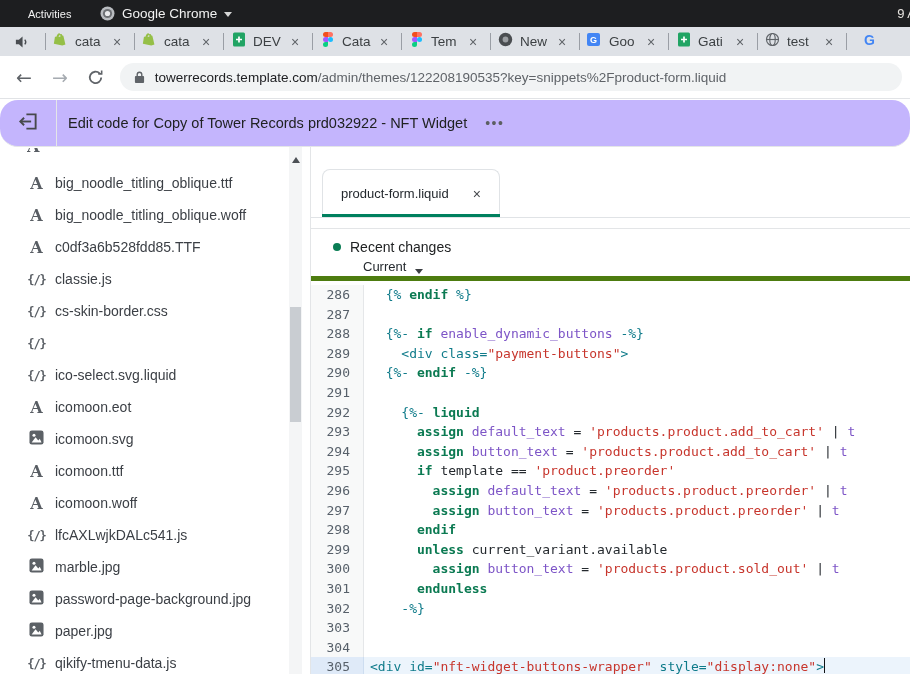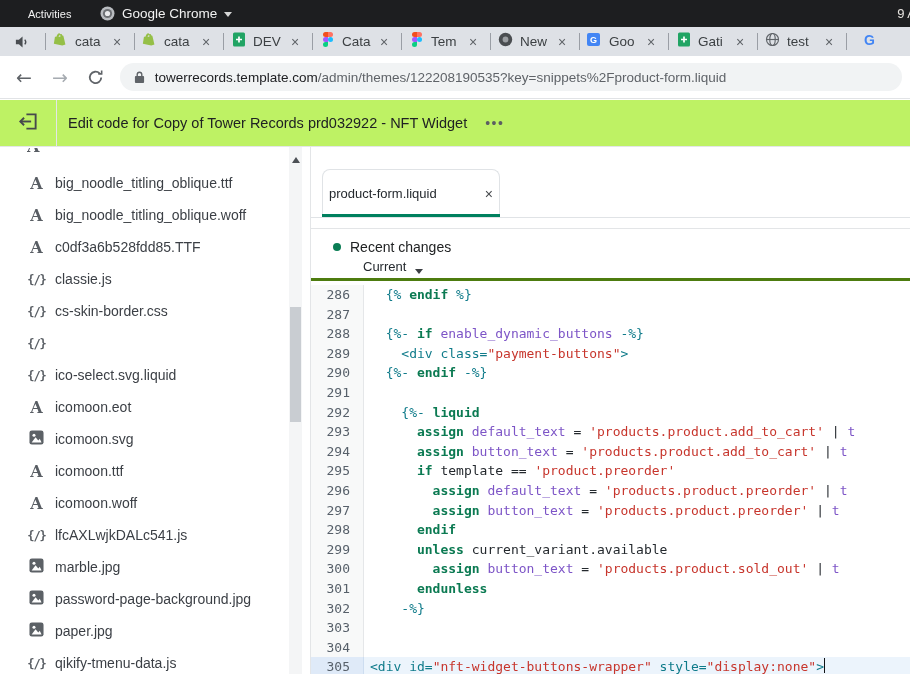--- a/index.html
+++ b/index.html
@@ -35,22 +35,22 @@
   .nav-fwd  { color:#a6abb1; margin-left:20px; }
   .nav-reload { margin-left:19px; display:flex; }
   .urlbar { flex:1; height:28px; margin-left:16px; margin-right:8px; background:#f1f3f4;
             border-radius:14px; display:flex; align-items:center; padding:0 14px; overflow:hidden; }
   .lock { display:flex; margin-right:10px; flex:none; }
   .url { font-size:13.5px; white-space:nowrap; }
   .url-domain { color:#202124; }
   .url-path { color:#5f6368; }
 
   
-  .appheader { position:absolute; top:100px; left:0; right:0; height:47px; background:#bef264;
-               border-bottom:1px solid #e4e6e8; display:flex; align-items:stretch; }
+  .appheader { position:absolute; top:100px; left:0; right:0; height:47px; background:#c4b5fd;
+               border-bottom:1px solid #e4e6e8; display:flex; align-items:stretch;border-radius:18px; }
   .exitcol { width:57px; flex:none; border-right:1px solid #e4e6e8; display:flex; align-items:center; justify-content:center; }
   .htitle { font-size:14.5px; color:#202223; align-self:center; margin-left:11px; }
   .hdots { align-self:center; margin-left:18px; font-size:14px; letter-spacing:1.5px; color:#5c5f62; }
 
   
   .main { position:absolute; top:147px; bottom:0; left:0; right:0; display:flex; }
 
   
   .sidebar { width:310px; flex:none; position:relative; background:#fff; overflow:hidden; }
   .file-frag { position:absolute; top:1px; left:27px; width:17px; height:9px; overflow:hidden; }
@@ -64,26 +64,26 @@
   .sb-scroll { position:absolute; top:0; bottom:0; right:8px; width:13px; background:#f4f5f6; }
   .sb-up { position:absolute; top:10px; left:2.5px; width:0; height:0;
            border-left:4px solid transparent; border-right:4px solid transparent; border-bottom:6px solid #4c5055; }
   .sb-thumb { position:absolute; top:160px; height:115px; left:1px; right:1px; background:#c9cdd2; }
 
   
   .editor { flex:1; position:relative; background:#fff; border-left:1px solid #e3e5e7; overflow:hidden; }
   .etabs { height:71px; border-bottom:1px solid #e0e3e6; position:relative; }
   .etab { position:absolute; left:11px; bottom:0; width:178px; height:48px; background:#fff;
           border:1px solid #e0e3e6; border-bottom:none; border-radius:8px 8px 0 0;
-          display:flex; align-items:center; padding:0 6px; }
+          display:flex; align-items:center; padding:0 18px; }
   .ename { font-size:13px; color:#24292e; }
   .eclose { margin-left:auto; font-size:14px; color:#45484c; }
   .etab-underline { position:absolute; left:11px; bottom:0; width:178px; height:3px; background:#00805e; z-index:2; }
   .changes-gap { height:10px; background:#fff; }
-  .changes { height:53px; border-top:1px solid #e3e5e7; border-bottom:3px solid #4d7c0f; padding-left:22px; }
+  .changes { height:53px; border-top:1px solid #e3e5e7; border-bottom:5px solid #4d7c0f; padding-left:22px; }
   .rc-row { display:flex; align-items:center; padding-top:10px; }
   .rc-dot { width:8px; height:8px; border-radius:50%; background:#0a7d54; flex:none; }
   .rc-label { margin-left:9px; font-size:14px; color:#202223; }
   .cur-row { display:flex; align-items:flex-end; margin-top:4px; margin-left:30px; }
   .cur-label { font-size:13px; color:#24292e; }
   .tri-down-d { width:0; height:0; border-left:4.5px solid transparent; border-right:4.5px solid transparent; border-top:5.5px solid #3c3f43; margin-left:9px; margin-top:2px; }
 
   
   .codewrap { position:absolute; top:135px; left:0; right:0; bottom:0; overflow:hidden;
               font-family:"DejaVu Sans Mono", monospace; font-size:13px; line-height:19.6px;

